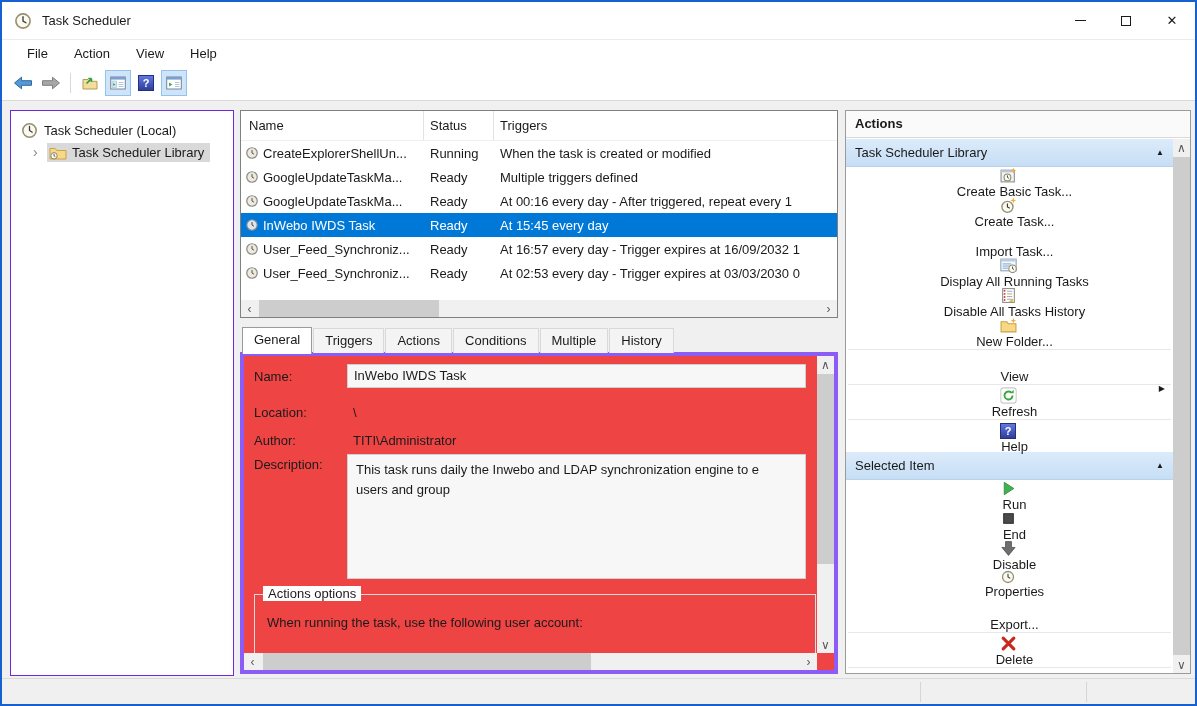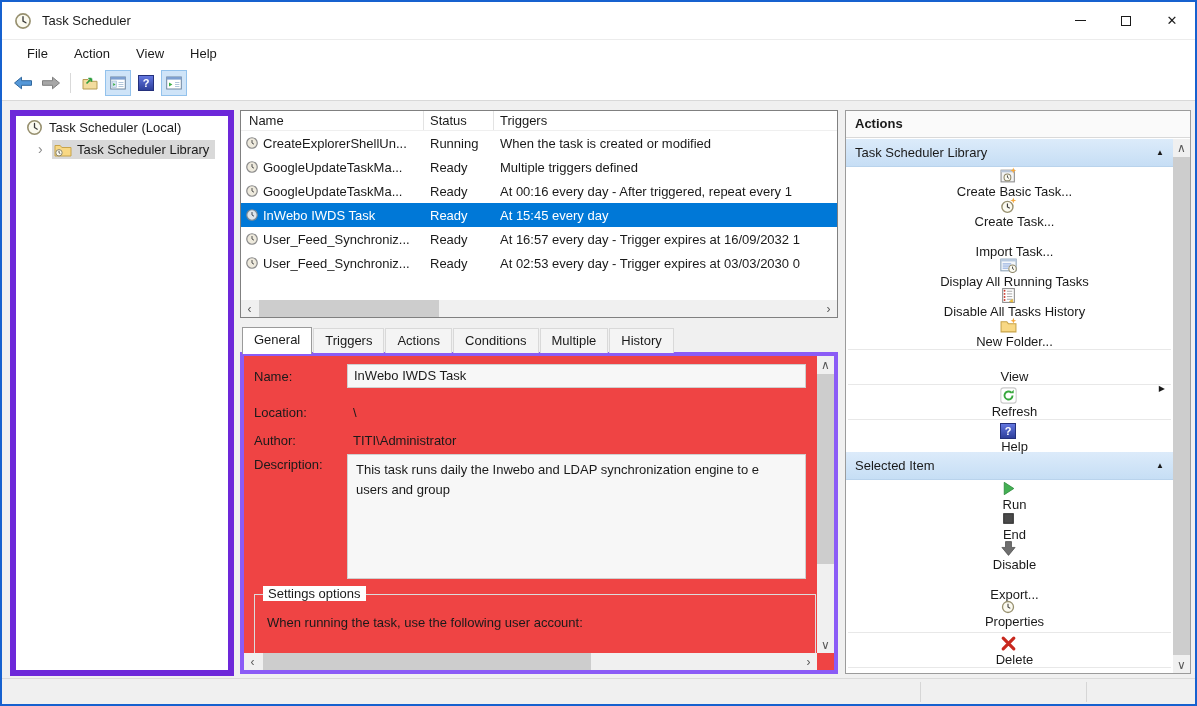--- a/index.html
+++ b/index.html
@@ -25,35 +25,35 @@
   .tb-btn { width:26px; height:26px; display:flex; align-items:center; justify-content:center; margin-right:2px; border:1px solid transparent; }
   .tb-btn.active { background:#cfe4f8; border:1px solid #93c2ec; }
   .tb-sep { width:1px; height:20px; background:#d9d9d9; margin:0 6px 0 4px; }
   .help-ic { display:inline-block; width:16px; height:16px; background:linear-gradient(#6377e0,#2e3f9b); border:1px solid #24307c; color:#fff; font-size:11px; font-weight:bold; text-align:center; line-height:15px; }
   .help-ic::after { content:"?"; }
 
   
   .main { position:relative; height:577px; background:#f0f0f0; }
 
   
-  .tree-panel { position:absolute; left:8px; top:9px; width:224px; height:566px; background:#fff; border:6px solid #6d28d9; font-size:13px; color:#1a1a1a; padding-top:0; }
+  .tree-panel { position:absolute; left:8px; top:9px; width:224px; height:566px; background:#fff; border:1px solid #6d28d9; font-size:13px; color:#1a1a1a; padding-top:8px; }
   .tree-row { display:flex; align-items:center; height:22px; }
   .tree-row .ic { width:17px; height:17px; margin-right:6px; flex:0 0 auto; }
   .tree-root { padding-left:10px; }
   .tree-child { padding-left:22px; }
   .tree-chevron { color:#8a8a8a; font-size:14px; width:12px; margin-right:2px; }
   .tree-selected { display:flex; align-items:center; background:#d9d9d9; padding:2px 6px 2px 2px; }
   .tree-selected .ic { margin-right:5px; }
 
   
   .center { position:absolute; left:238px; top:9px; width:598px; }
 
   
   .task-list-panel { height:208px; background:#fff; border:1px solid #808080; position:relative; overflow:hidden; font-size:13px; color:#1a1a1a; }
-  .list-header { display:flex; height:20px; align-items:center; border-bottom:1px solid #efefef; }
+  .list-header { display:flex; height:30px; align-items:center; border-bottom:1px solid #efefef; }
   .hcell { height:100%; display:flex; align-items:center; border-right:1px solid #e3e3e3; }
   .hcell.name { width:183px; padding-left:8px; }
   .hcell.status { width:70px; padding-left:6px; }
   .hcell.triggers { flex:1; padding-left:6px; border-right:none; }
   .task-row { display:flex; height:24px; align-items:flex-start; }
   .cell { overflow:hidden; white-space:nowrap; height:100%; display:flex; align-items:center; }
   .cell.name { width:183px; padding-left:4px; }
   .cell.name .ic { width:14px; height:14px; margin-right:4px; flex:0 0 auto; }
   .cell.status { width:70px; padding-left:6px; }
   .cell.triggers { flex:1; padding-left:6px; }
@@ -331,21 +331,21 @@
           <span class="fld-label" style="top:77px;">Author:</span>
           <span class="plain-val" style="top:77px;">TITI\Administrator</span>
 
           <span class="fld-label" style="top:101px;">Description:</span>
           <div class="desc-box">
             <div>This task runs daily the Inwebo and LDAP synchronization engine to e</div>
             <div>users and group</div>
           </div>
 
           <div class="sec-group">
-            <span class="sec-legend">Settings options</span>
+            <span class="sec-legend">Actions options</span>
             <span class="sec-text">When running the task, use the following user account:</span>
           </div>
 
           <div class="vscroll">
             <div class="sb-btn up">∧</div>
             <div class="sb-thumb-v details-vthumb"></div>
             <div class="sb-btn down">∨</div>
           </div>
           <div class="details-hscroll">
             <div class="sb-btn">‹</div>
@@ -474,31 +474,31 @@
         </div>
         <div class="action-item">
           <span class="ic">
             <svg viewBox="0 0 16 16">
                 <path d="M5.2 1.5 h5.6 V7 h3.4 L8 14.5 L1.8 7 h3.4 Z" fill="#6e6e6e" stroke="#4c4c4c" stroke-width="0.7"></path>
               </svg>
           </span>
           <span>Disable</span>
         </div>
         <div class="action-item">
+          <span class="ic" style="width:14px;height:14px;">
+            <svg viewBox="0 0 16 16">
+                <circle cx="8" cy="8" r="6.3" fill="#fbfaf0" stroke="#97906f" stroke-width="1.5"></circle>
+                <path d="M8 4.2 V8 L10.6 9.6" stroke="#3a3a3a" stroke-width="1.2" fill="none"></path>
+              </svg>
+          </span>
+          <span>Properties</span>
+        </div>
+        <div class="action-item">
           <span class="ic"></span>
           <span>Export...</span>
-        </div>
-        <div class="action-item">
-          <span class="ic" style="width:14px;height:14px;">
-            <svg viewBox="0 0 16 16">
-                <circle cx="8" cy="8" r="6.3" fill="#fbfaf0" stroke="#97906f" stroke-width="1.5"></circle>
-                <path d="M8 4.2 V8 L10.6 9.6" stroke="#3a3a3a" stroke-width="1.2" fill="none"></path>
-              </svg>
-          </span>
-          <span>Properties</span>
         </div>
         <div class="a-sep"></div>
         <div class="action-item">
           <span class="ic">
             <svg viewBox="0 0 16 16">
                 <path d="M3 3 L13 13 M13 3 L3 13" stroke="#c8281e" stroke-width="3" stroke-linecap="round"></path>
               </svg>
           </span>
           <span>Delete</span>
         </div>

